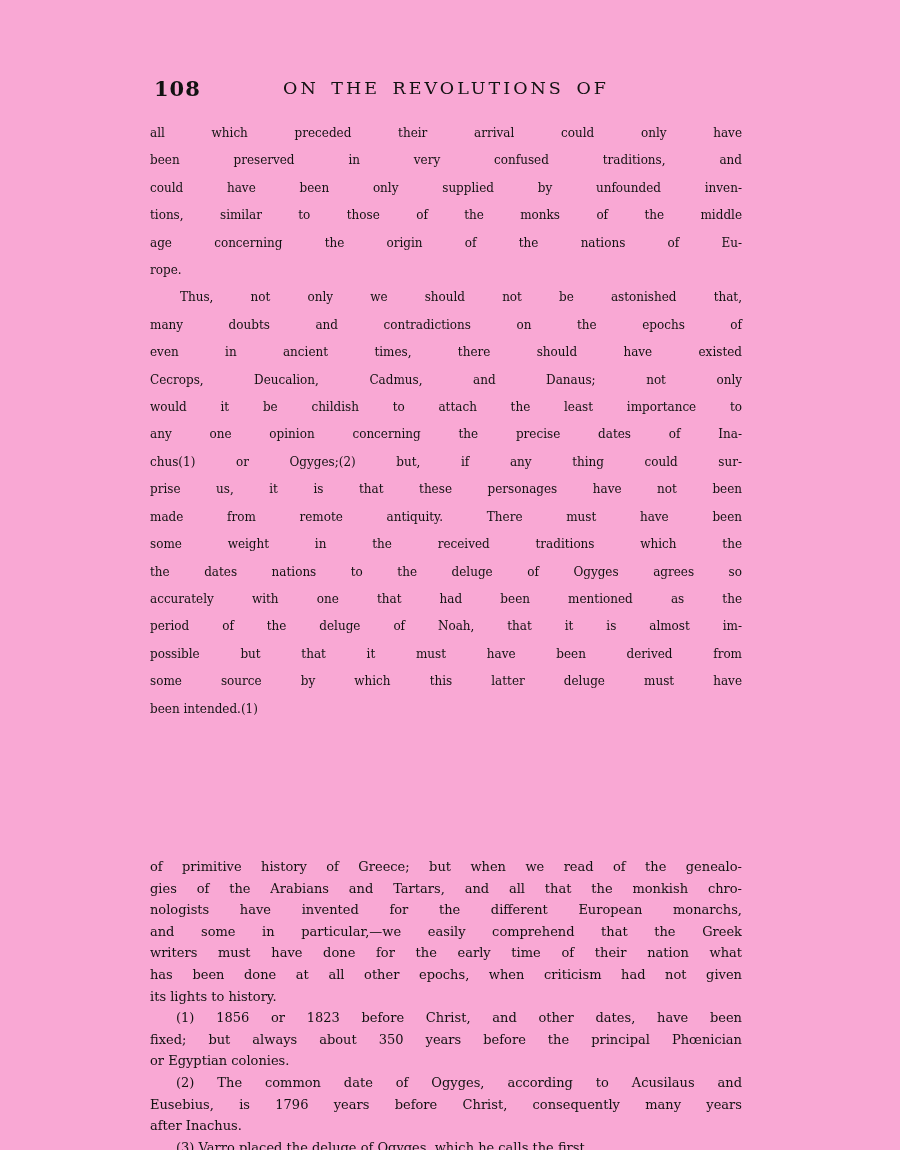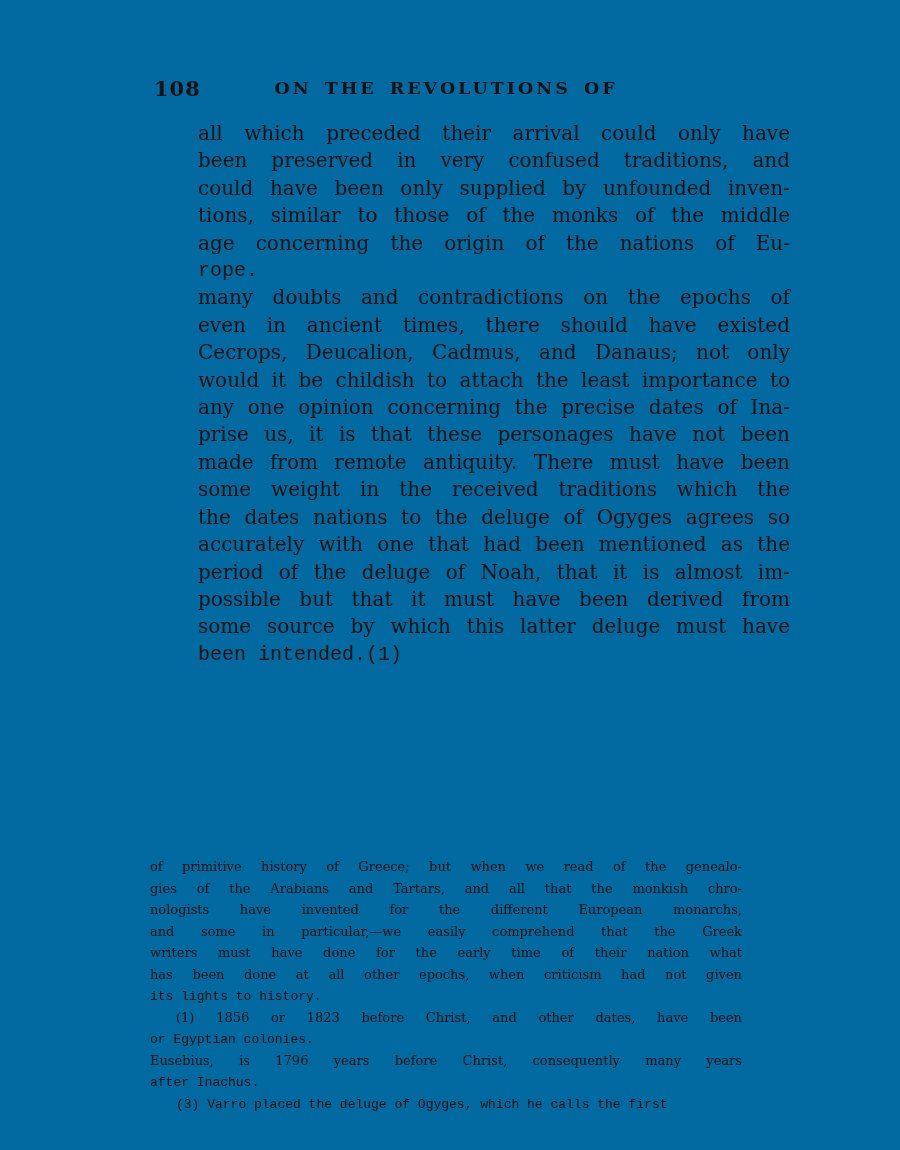--- a/index.html
+++ b/index.html
@@ -4,21 +4,21 @@
 <style>
   html, body {
     margin: 0;
     padding: 0;
     background: #e8e8e6;
   }
   .page {
     position: relative;
     width: 900px;
     height: 1150px;
-    background: #0369a1;
+    background: #f9a8d4;
     overflow: hidden;
     font-family: "DejaVu Serif", "Liberation Serif", serif;
     color: #121212;
   }
   .content {
     position: absolute;
     left: 150px;
     width: 592px;
   }
   
@@ -34,47 +34,45 @@
     font-weight: bold;
     letter-spacing: 1px;
   }
   .running-title {
     position: absolute;
     left: 0;
     right: 0;
     top: 2px;
     text-align: center;
     font-size: 17.5px;
-    font-weight: bold;
+    font-weight: normal;
     letter-spacing: 3px;
     word-spacing: 4px;
     white-space: nowrap;
   }
   
   .body-text {
     top: 120px;
-    font-size: 20px;
+    font-size: 12px;
     line-height: 27.4px;
-    margin-left: 48px;
   }
   
   .footnotes {
     top: 812px;
     font-size: 13px;
     line-height: 21.6px;
     margin-top: 44px;
   }
   .line {
     text-align: justify;
     text-align-last: justify;
     white-space: normal;
   }
   .line.last {
     text-align-last: left;
-    font-family: Liberation Mono, monospace;
   }
   .line.first-indent {
     text-indent: 30px;
   }
   .footnotes .line.first-indent {
     text-indent: 26px;
   }
 </style>
 </head>
 <body>
@@ -89,25 +87,27 @@
   <div class="content body-text">
       <div>
         <div class="line">all which preceded their arrival could only have</div>
         <div class="line">been preserved in very confused traditions, and</div>
         <div class="line">could have been only supplied by unfounded inven-</div>
         <div class="line">tions, similar to those of the monks of the middle</div>
         <div class="line">age concerning the origin of the nations of Eu-</div>
         <div class="line last">rope.</div>
       </div>
       <div>
+        <div class="line first-indent">Thus, not only we should not be astonished that,</div>
         <div class="line">many doubts and contradictions on the epochs of</div>
         <div class="line">even in ancient times, there should have existed</div>
         <div class="line">Cecrops, Deucalion, Cadmus, and Danaus; not only</div>
         <div class="line">would it be childish to attach the least importance to</div>
         <div class="line">any one opinion concerning the precise dates of Ina-</div>
+        <div class="line">chus(1) or Ogyges;(2) but, if any thing could sur-</div>
         <div class="line">prise us, it is that these personages have not been</div>
         <div class="line">made from remote antiquity.  There must have been</div>
         <div class="line">some weight in the received traditions which the</div>
         <div class="line">the dates nations to the deluge of Ogyges agrees so</div>
         <div class="line">accurately with one that had been mentioned as the</div>
         <div class="line">period of the deluge of Noah, that it is almost im-</div>
         <div class="line">possible but that it must have been derived from</div>
         <div class="line">some source by which this latter deluge must have</div>
         <div class="line last">been intended.(1)</div>
       </div>
@@ -118,23 +118,25 @@
         <div class="line">of primitive history of Greece; but when we read of the genealo-</div>
         <div class="line">gies of the Arabians and Tartars, and all that the monkish chro-</div>
         <div class="line">nologists have invented for the different European monarchs,</div>
         <div class="line">and some in particular,—we easily comprehend that the Greek</div>
         <div class="line">writers must have done for the early time of their nation what</div>
         <div class="line">has been done at all other epochs, when criticism had not given</div>
         <div class="line last">its lights to history.</div>
       </div>
       <div>
         <div class="line first-indent">(1) 1856 or 1823 before Christ, and other dates, have been</div>
+        <div class="line">fixed; but always about 350 years before the principal Phœnician</div>
         <div class="line last">or Egyptian colonies.</div>
       </div>
       <div>
+        <div class="line first-indent">(2) The common date of Ogyges, according to Acusilaus and</div>
         <div class="line">Eusebius, is 1796 years before Christ, consequently many years</div>
         <div class="line last">after Inachus.</div>
       </div>
       <div>
         <div class="line last first-indent">(3) Varro placed the deluge of Ogyges, which he calls the first</div>
       </div>
     </div>
 
 </div>
 

